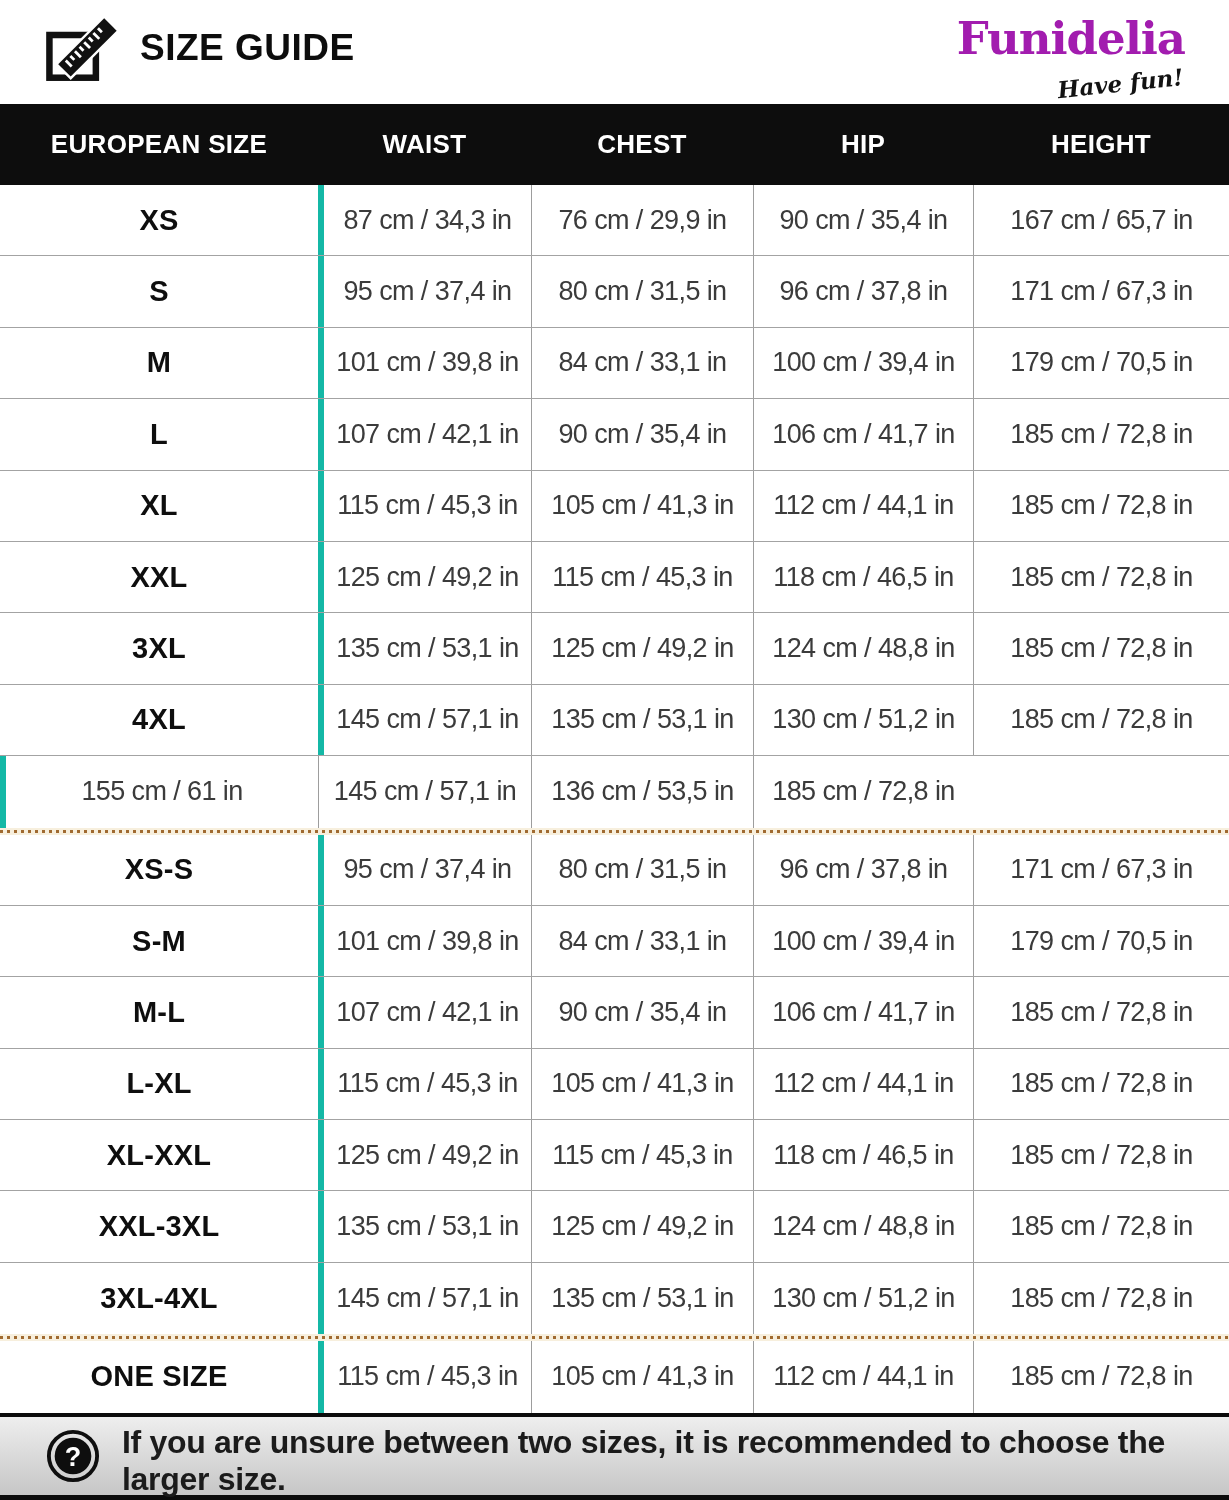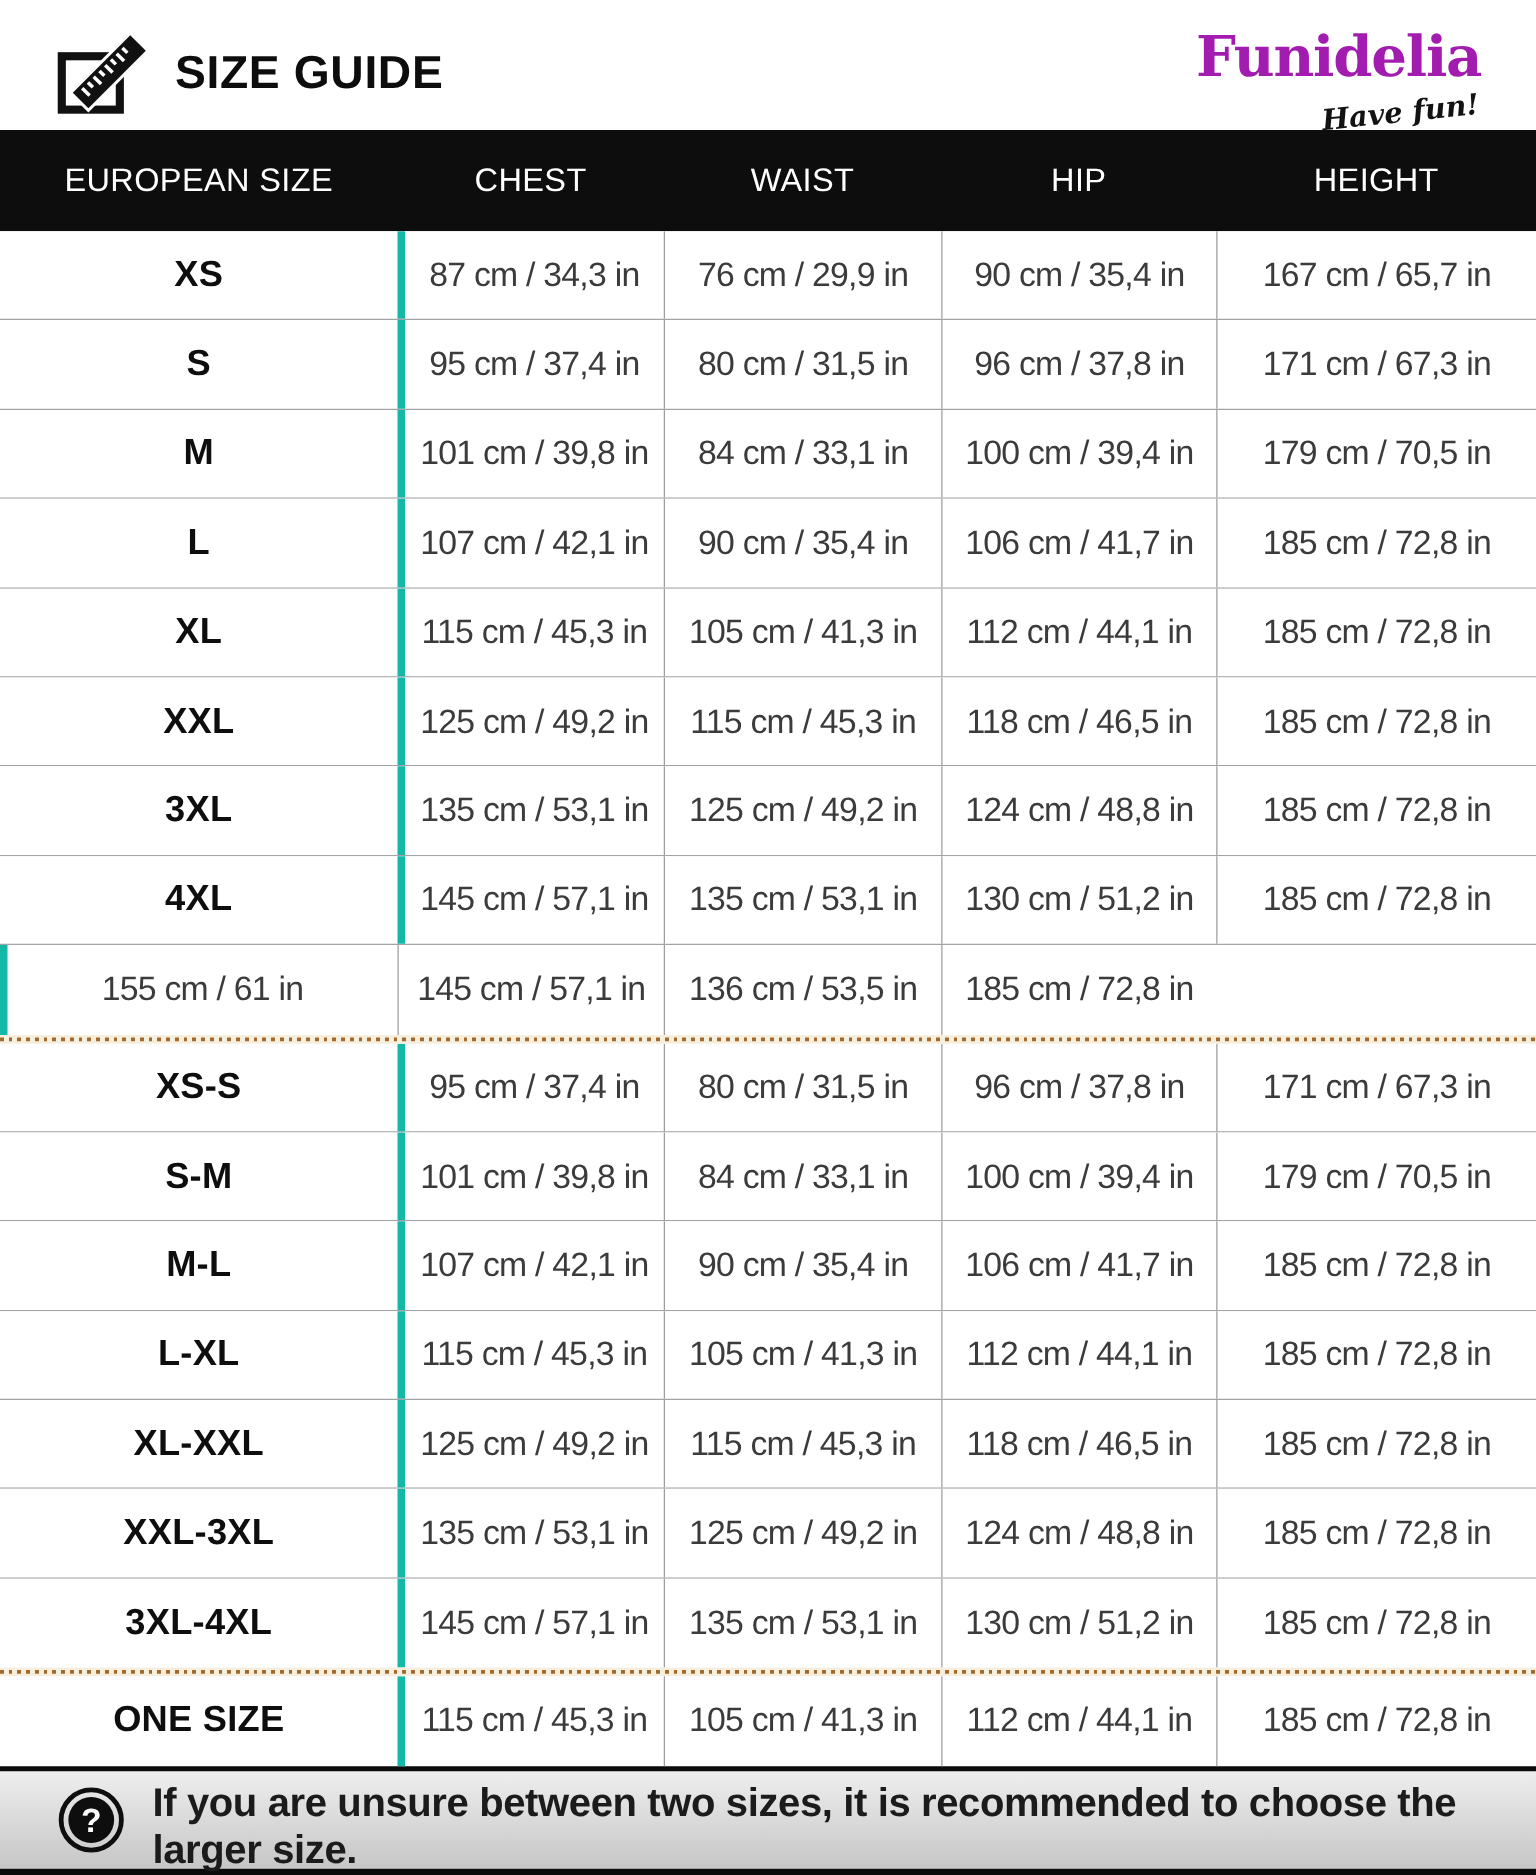--- a/index.html
+++ b/index.html
@@ -4,21 +4,21 @@
 <style>
   * { margin: 0; padding: 0; box-sizing: border-box; }
   html, body { width: 1229px; height: 1500px; background: #ffffff; overflow: hidden; }
   body { font-family: "Liberation Sans", sans-serif; color: #111; }
 
   
   .page-header {
     height: 104px;
     display: flex;
     justify-content: space-between;
-    align-items: center;
+    align-items: flex-start;
     padding: 10px 44px 0 42px;
   }
   .title-group { display: flex; align-items: center; gap: 20px; padding-top: 2px; }
   .title-group h1 {
     font-size: 37px;
     font-weight: 700;
     letter-spacing: 0.5px;
     color: #0d0d0d;
   }
   .ruler-icon { width: 78px; height: 72px; }
@@ -50,21 +50,21 @@
     display: grid;
     grid-template-columns: 318px 213px 222px 220px 256px;
   }
   .t-head {
     background: #0d0d0d;
     height: 81px;
   }
   .h-cell {
     display: flex; align-items: center; justify-content: center;
     color: #ffffff;
-    font-weight: 400;
+    font-weight: 700;
     font-size: 26px;
     letter-spacing: 0.3px;
   }
   .t-row { height: 71.4px; border-bottom: 1px solid #a3a3a3; background: #fff; }
   .t-row:last-child { border-bottom: none; }
   .c-size {
     display: flex; align-items: center; justify-content: center;
     font-weight: 700; font-size: 29px; color: #0e0e0e; letter-spacing: 0.2px; text-align: right;
   }
   .c-val {
@@ -129,22 +129,22 @@
     </div>
     <div class="brand">
       <div class="brand-name">Funidelia</div>
       <div class="brand-tagline">Have fun!</div>
     </div>
   </header>
 
   <div class="size-table">
     <div class="t-head">
       <div class="h-cell">EUROPEAN SIZE</div>
+      <div class="h-cell">WAIST</div>
       <div class="h-cell">CHEST</div>
-      <div class="h-cell">WAIST</div>
       <div class="h-cell">HIP</div>
       <div class="h-cell">HEIGHT</div>
     </div>
     <div id="t-body">
   <div class="t-row">
     <div class="c-size">XS</div>
     <div class="c-val first">87 cm / 34,3 in</div>
     <div class="c-val">76 cm / 29,9 in</div>
     <div class="c-val">90 cm / 35,4 in</div>
     <div class="c-val">167 cm / 65,7 in</div>

